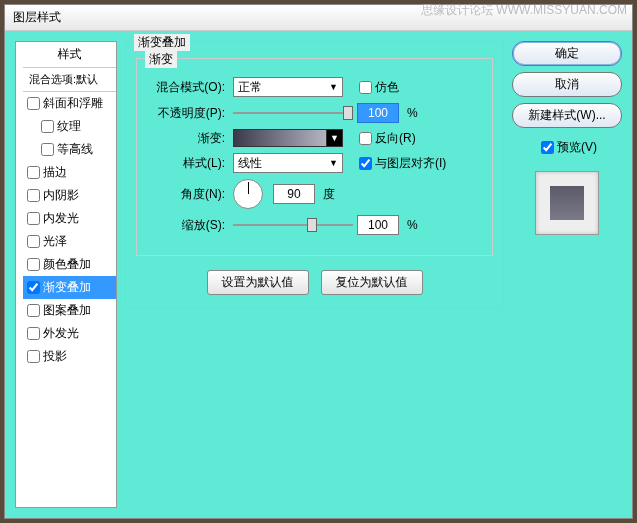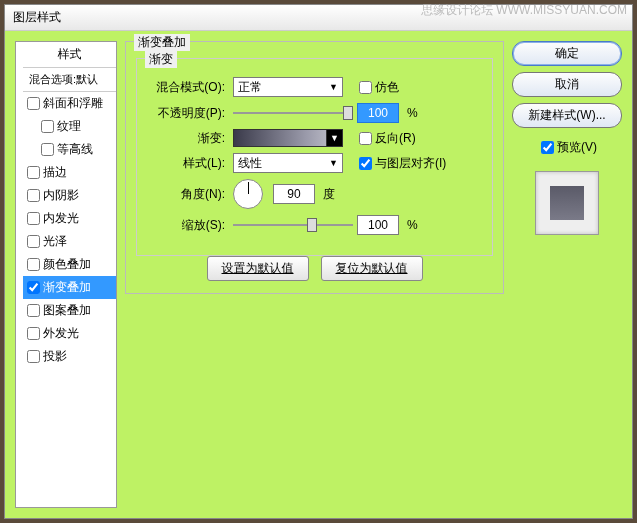--- a/index.html
+++ b/index.html
@@ -1,18 +1,18 @@
 <!DOCTYPE html>
 <html><head>
 <meta charset="utf-8">
 <style>
 * { box-sizing: border-box; font-family: "Microsoft YaHei", SimSun, sans-serif; font-size: 12px; }
 body { margin: 0; background: #5a4a3a; padding: 4px; }
 .watermark { position: absolute; top: 2px; right: 10px; color: #bbb; font-size: 11px; z-index: 10; }
-.dialog { background: #bef264; border: 1px solid #888; width: 629px; height: 515px; position: relative; }
+.dialog { background: #5eead4; border: 1px solid #888; width: 629px; height: 515px; position: relative; }
 .titlebar { background: linear-gradient(#fff,#e8e8e8); border-bottom: 1px solid #ccc; padding: 4px 8px; font-size: 12px; }
 .body { display: flex; padding: 10px; gap: 8px; height: calc(100% - 26px); }
 .styles-panel { width: 102px; border: 1px solid #999; background: #fff; display: flex; flex-direction: column; padding-left: 7px; }
 .styles-header { padding: 4px 6px; border-bottom: 1px solid #ccc; text-align: center; }
 .styles-sub { padding: 4px 6px; border-bottom: 1px solid #ccc; font-size: 11px; }
 .style-item { padding: 3px 4px; display: flex; align-items: center; gap: 3px; cursor: default; }
 .style-item.indent { padding-left: 18px; }
 .style-item.selected { background: #3399ff; color: #fff; }
 .style-item input[type=checkbox] { margin: 0; width: 13px; height: 13px; }
 .center-panel { flex: 1; position: relative; }
@@ -28,21 +28,21 @@
 .slider-track { height: 2px; background: #999; width: 100%; position: relative; }
 .slider-thumb { position: absolute; width: 10px; height: 14px; background: #ddd; border: 1px solid #666; top: -6px; }
 .num-input { width: 42px; height: 20px; border: 1px solid #7a7a7a; text-align: center; }
 .num-input.blue { background: #3399ff; color: #fff; border-color: #2277dd; }
 .grad-swatch { width: 110px; height: 18px; border: 1px solid #333; background: linear-gradient(to right, #3a3a4a, #6a6a7a, #9a9aaa, #c8c8d2); display: flex; }
 .grad-btn { width: 16px; background: #000; border-left: 1px solid #333; display:flex; align-items:center; justify-content:center; color:#fff; font-size:9px;}
 .angle-dial { width: 30px; height: 30px; border: 1px solid #888; border-radius: 50%; position: relative; background: #fff; }
 .angle-dial::after { content:""; position:absolute; width:1px; height:12px; background:#000; left:14px; top:2px; }
 .chk { display: flex; align-items: center; gap: 3px; }
 .chk input { margin:0; width:13px; height:13px; }
-.btn-row { display: flex; gap: 12px; justify-content: center; margin-top: 0; text-decoration: underline; }
+.btn-row { display: flex; gap: 12px; justify-content: center; margin-top: 14px; }
 .btn { border: 1px solid #888; background: linear-gradient(#fff,#e4e4e4); padding: 3px 14px; border-radius: 3px; cursor: default; min-width: 90px; text-align: center; }
 .right-panel { width: 110px; display: flex; flex-direction: column; gap: 6px; align-items: stretch; }
 .rbtn { border: 1px solid #777; background: linear-gradient(#fdfdfd,#e0e8f4); border-radius: 12px; padding: 3px 4px; text-align: center; cursor: default; }
 .rbtn.primary { border-color: #4a7ac8; box-shadow: 0 0 0 1px #8ab0e8 inset; }
 .preview-chk { display:flex; align-items:center; gap:0; justify-content:center; margin-top:4px;}
 .preview-box { width: 64px; height: 64px; border: 1px solid #999; background: #eee; margin: 8px auto 0; display:flex; align-items:center; justify-content:center; box-shadow: inset 0 0 4px rgba(0,0,0,.2);}
 .preview-inner { width: 34px; height: 34px; background: linear-gradient(#5a5a68,#7a7a88); }
 .pct { margin-left: 4px; }
 </style>
 </head>

